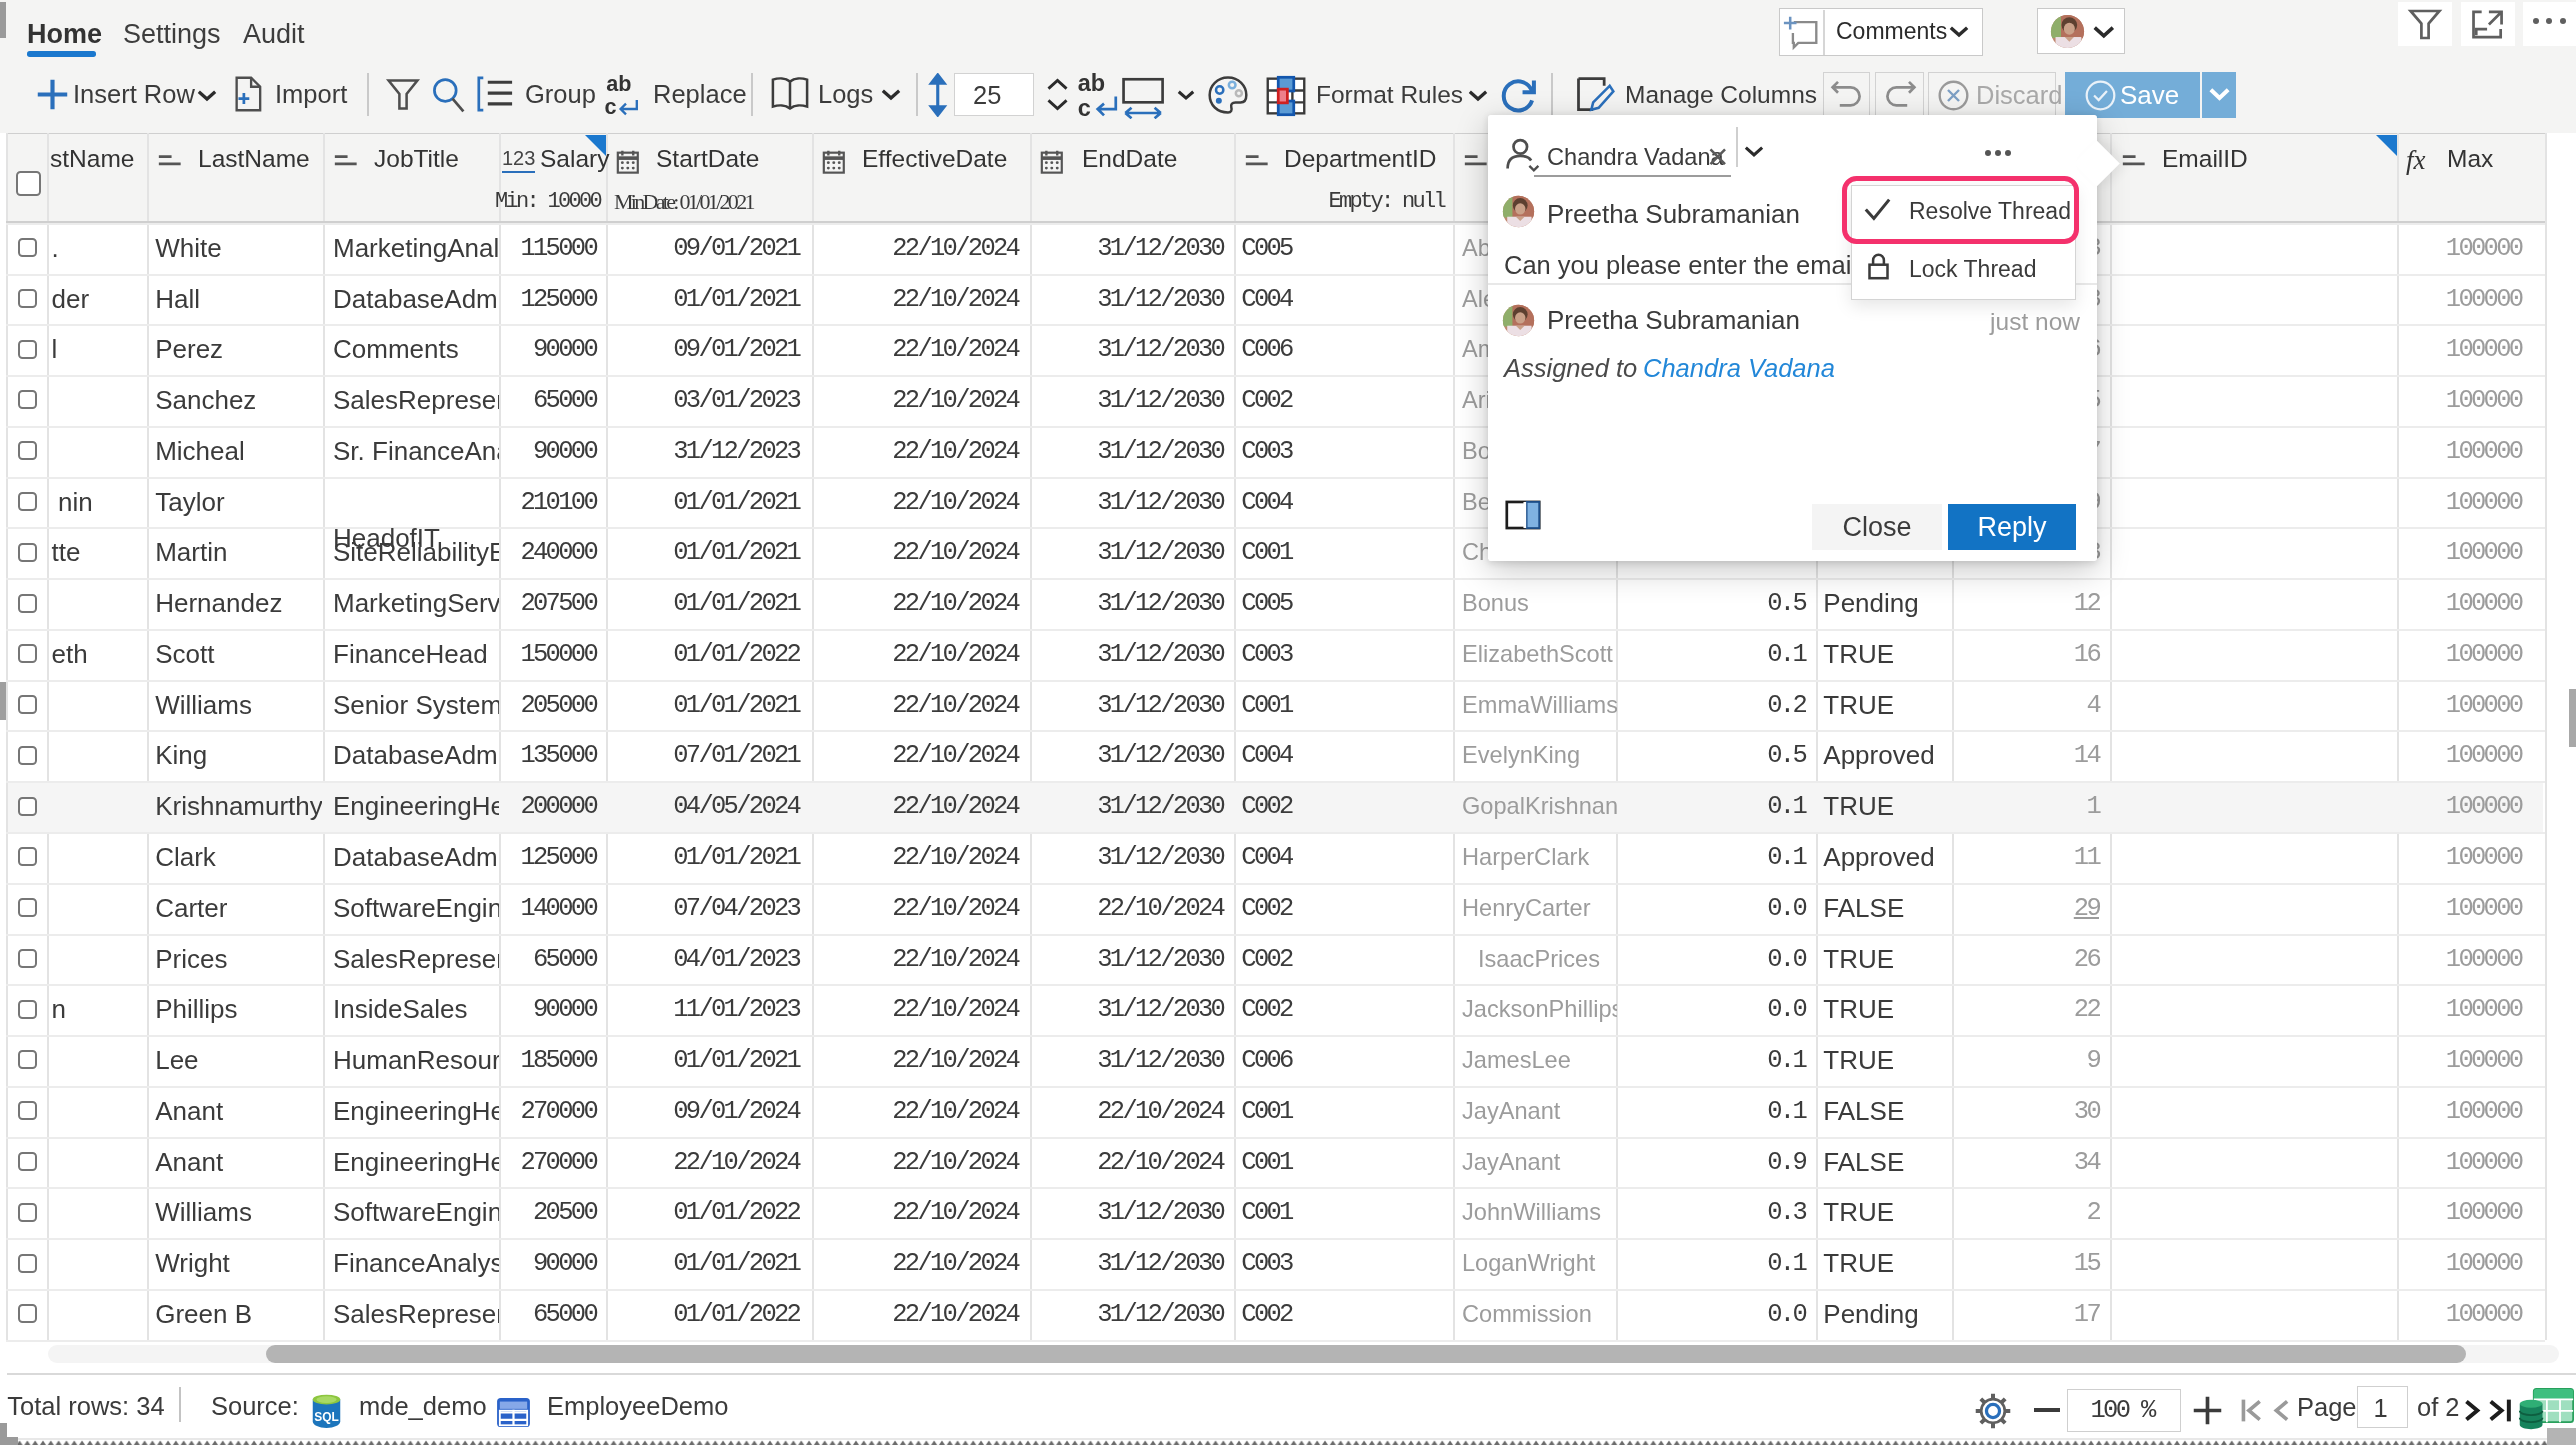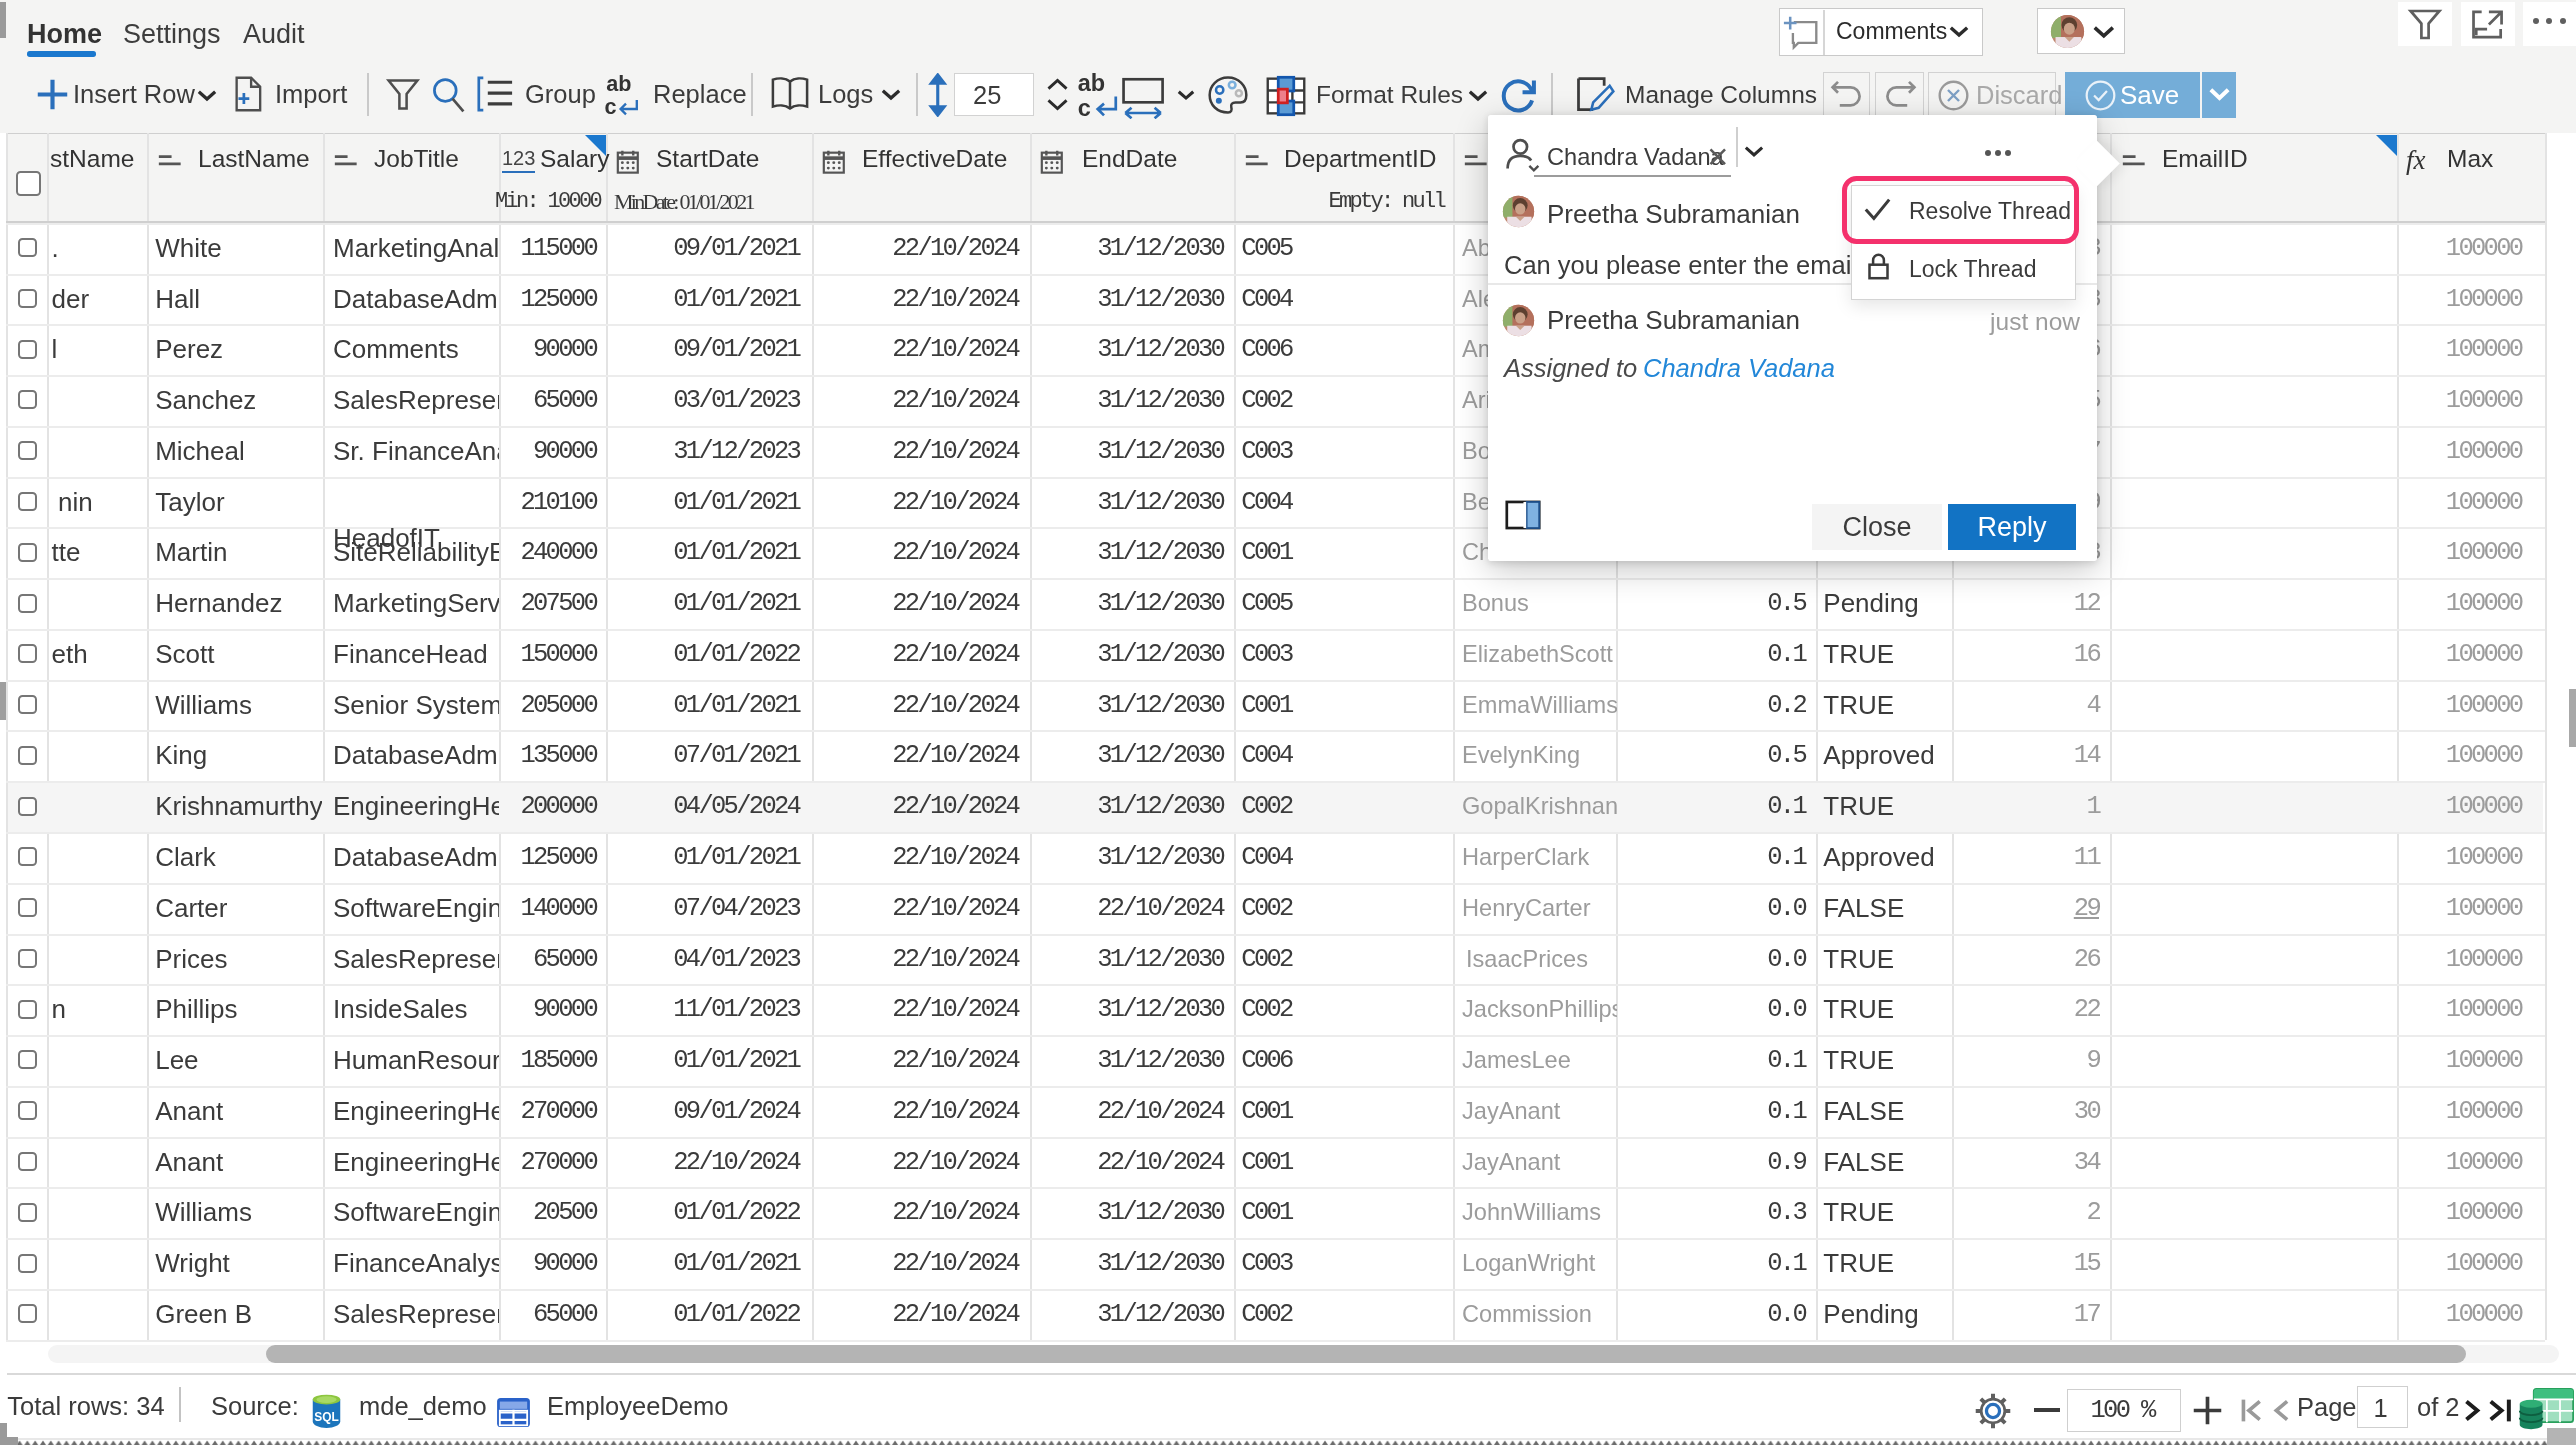--- a/index.html
+++ b/index.html
@@ -490,21 +490,21 @@
 <div class="abs" style="left:1816px;top:883px;width:135px;height:51px;line-height:51px;overflow:hidden;white-space:nowrap;padding-left:7.3px;box-sizing:border-box;font-size:26px;">FALSE</div>
 <div class="abs mono" style="left:1952px;top:883px;width:158px;height:51px;line-height:51px;overflow:hidden;white-space:nowrap;text-align:right;padding-right:11px;box-sizing:border-box;color:#9c9c9c;text-decoration:underline;">29</div>
 <div class="abs mono" style="left:2397px;top:883px;width:148px;height:51px;line-height:51px;overflow:hidden;white-space:nowrap;text-align:right;padding-right:23.6px;box-sizing:border-box;color:#9c9c9c;">100000</div>
 <div class="abs" style="left:147px;top:934px;width:175px;height:51px;line-height:51px;overflow:hidden;white-space:nowrap;padding-left:8.2px;box-sizing:border-box;font-size:26px;">Prices</div>
 <div class="abs" style="left:323px;top:934px;width:176px;height:51px;line-height:51px;overflow:hidden;white-space:nowrap;padding-left:10px;box-sizing:border-box;font-size:26px;">SalesRepresentative</div>
 <div class="abs mono" style="left:499px;top:934px;width:107px;height:51px;line-height:51px;overflow:hidden;white-space:nowrap;text-align:right;padding-right:10px;box-sizing:border-box;">65000</div>
 <div class="abs mono" style="left:606px;top:934px;width:205px;height:51px;line-height:51px;overflow:hidden;white-space:nowrap;text-align:right;padding-right:11.8px;box-sizing:border-box;">04/01/2023</div>
 <div class="abs mono" style="left:812px;top:934px;width:218px;height:51px;line-height:51px;overflow:hidden;white-space:nowrap;text-align:right;padding-right:11.8px;box-sizing:border-box;">22/10/2024</div>
 <div class="abs mono" style="left:1030px;top:934px;width:205px;height:51px;line-height:51px;overflow:hidden;white-space:nowrap;text-align:right;padding-right:11.8px;box-sizing:border-box;">31/12/2030</div>
 <div class="abs mono" style="left:1234px;top:934px;width:218px;height:51px;line-height:51px;overflow:hidden;white-space:nowrap;padding-left:7.3px;box-sizing:border-box;">C002</div>
-<div class="abs" style="left:1453px;top:934px;width:164px;height:51px;line-height:51px;overflow:hidden;white-space:nowrap;padding-left:13px;box-sizing:border-box;color:#9c9c9c;font-size:23.6px;">IsaacPrices</div>
+<div class="abs" style="left:1453px;top:934px;width:164px;height:51px;line-height:51px;overflow:hidden;white-space:nowrap;padding-left:25px;box-sizing:border-box;color:#9c9c9c;font-size:23.6px;">IsaacPrices</div>
 <div class="abs mono" style="left:1616px;top:934px;width:200px;height:51px;line-height:51px;overflow:hidden;white-space:nowrap;text-align:right;padding-right:11px;box-sizing:border-box;">0.0</div>
 <div class="abs" style="left:1816px;top:934px;width:135px;height:51px;line-height:51px;overflow:hidden;white-space:nowrap;padding-left:7.3px;box-sizing:border-box;font-size:26px;">TRUE</div>
 <div class="abs mono" style="left:1952px;top:934px;width:158px;height:51px;line-height:51px;overflow:hidden;white-space:nowrap;text-align:right;padding-right:11px;box-sizing:border-box;color:#9c9c9c;">26</div>
 <div class="abs mono" style="left:2397px;top:934px;width:148px;height:51px;line-height:51px;overflow:hidden;white-space:nowrap;text-align:right;padding-right:23.6px;box-sizing:border-box;color:#9c9c9c;">100000</div>
 <div class="abs" style="left:47px;top:984px;width:100px;height:51px;line-height:51px;overflow:hidden;white-space:nowrap;padding-left:4.5px;box-sizing:border-box;font-size:26px;">n</div>
 <div class="abs" style="left:147px;top:984px;width:175px;height:51px;line-height:51px;overflow:hidden;white-space:nowrap;padding-left:8.2px;box-sizing:border-box;font-size:26px;">Phillips</div>
 <div class="abs" style="left:323px;top:984px;width:176px;height:51px;line-height:51px;overflow:hidden;white-space:nowrap;padding-left:10px;box-sizing:border-box;font-size:26px;">InsideSales</div>
 <div class="abs mono" style="left:499px;top:984px;width:107px;height:51px;line-height:51px;overflow:hidden;white-space:nowrap;text-align:right;padding-right:10px;box-sizing:border-box;">90000</div>
 <div class="abs mono" style="left:606px;top:984px;width:205px;height:51px;line-height:51px;overflow:hidden;white-space:nowrap;text-align:right;padding-right:11.8px;box-sizing:border-box;">11/01/2023</div>
 <div class="abs mono" style="left:812px;top:984px;width:218px;height:51px;line-height:51px;overflow:hidden;white-space:nowrap;text-align:right;padding-right:11.8px;box-sizing:border-box;">22/10/2024</div>

